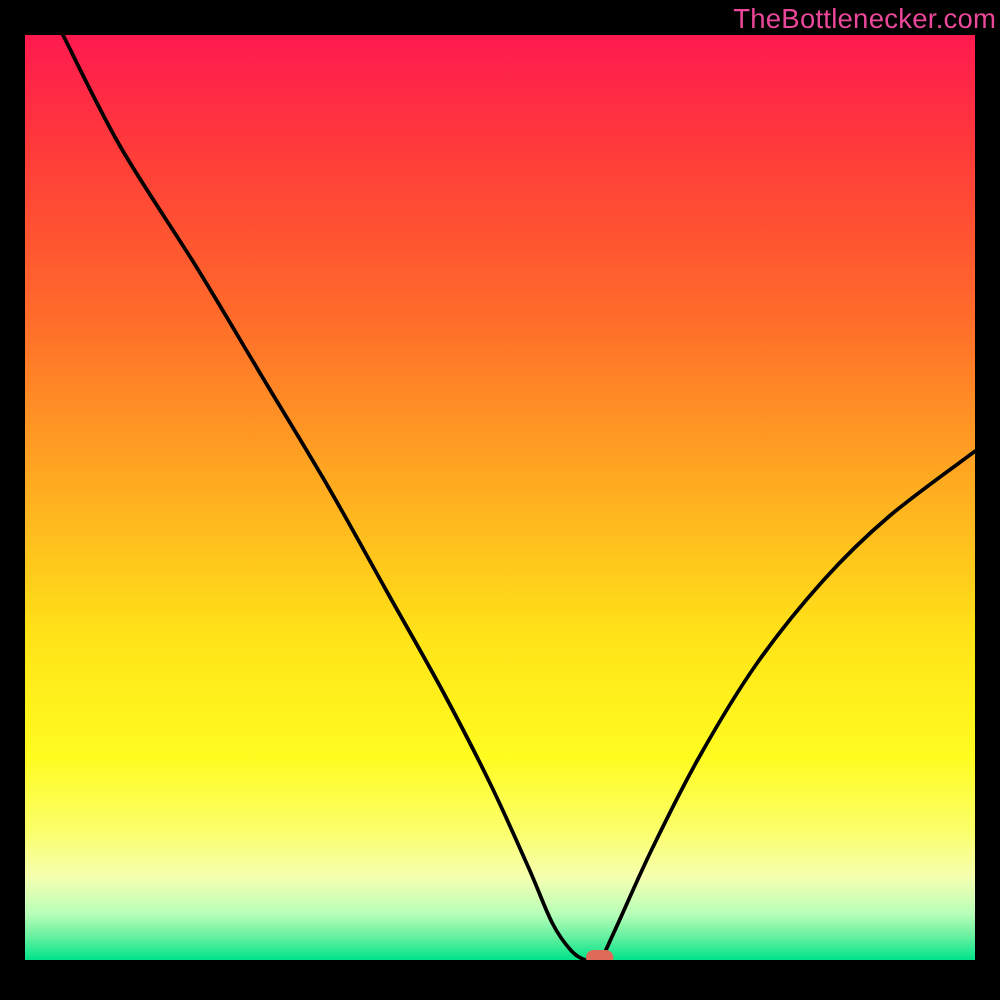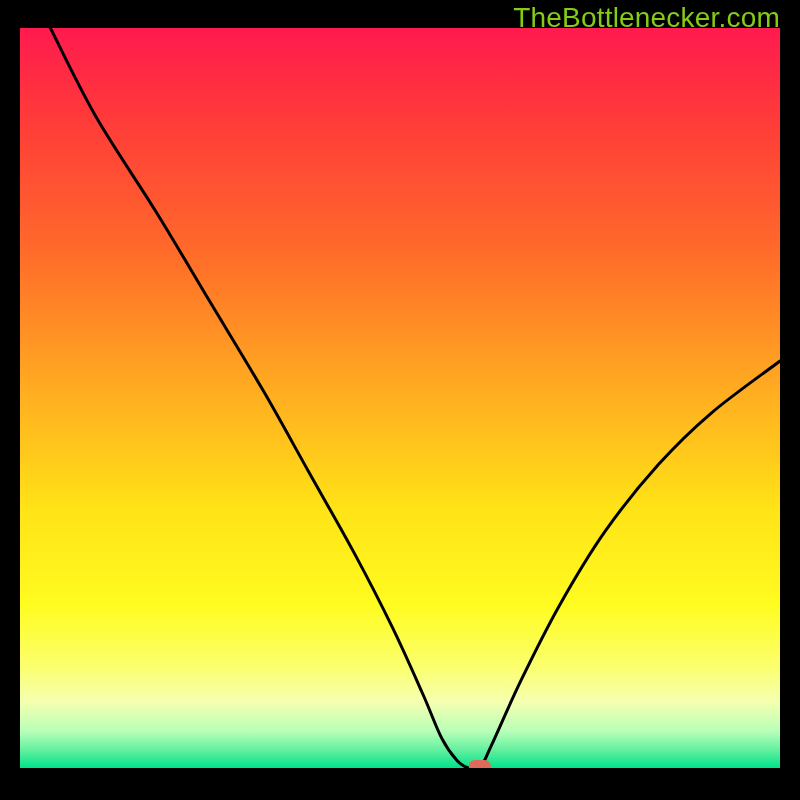--- a/index.html
+++ b/index.html
@@ -13,23 +13,23 @@
   }
   .outer {
     position: relative;
     width: 800px;
     height: 800px;
     background: #000;
   }
   .watermark {
     position: absolute;
     top: 2px;
-    right: 20px;
-    color: #84cc16;
-    font-size: 28px;
+    right: 3px;
+    color: #ec4899;
+    font-size: 22px;
     letter-spacing: 0.2px;
     z-index: 10;
   }
   .plot {
     position: absolute;
     left: 20px;
     top: 28px;
     width: 760px;
     height: 740px;
   }

